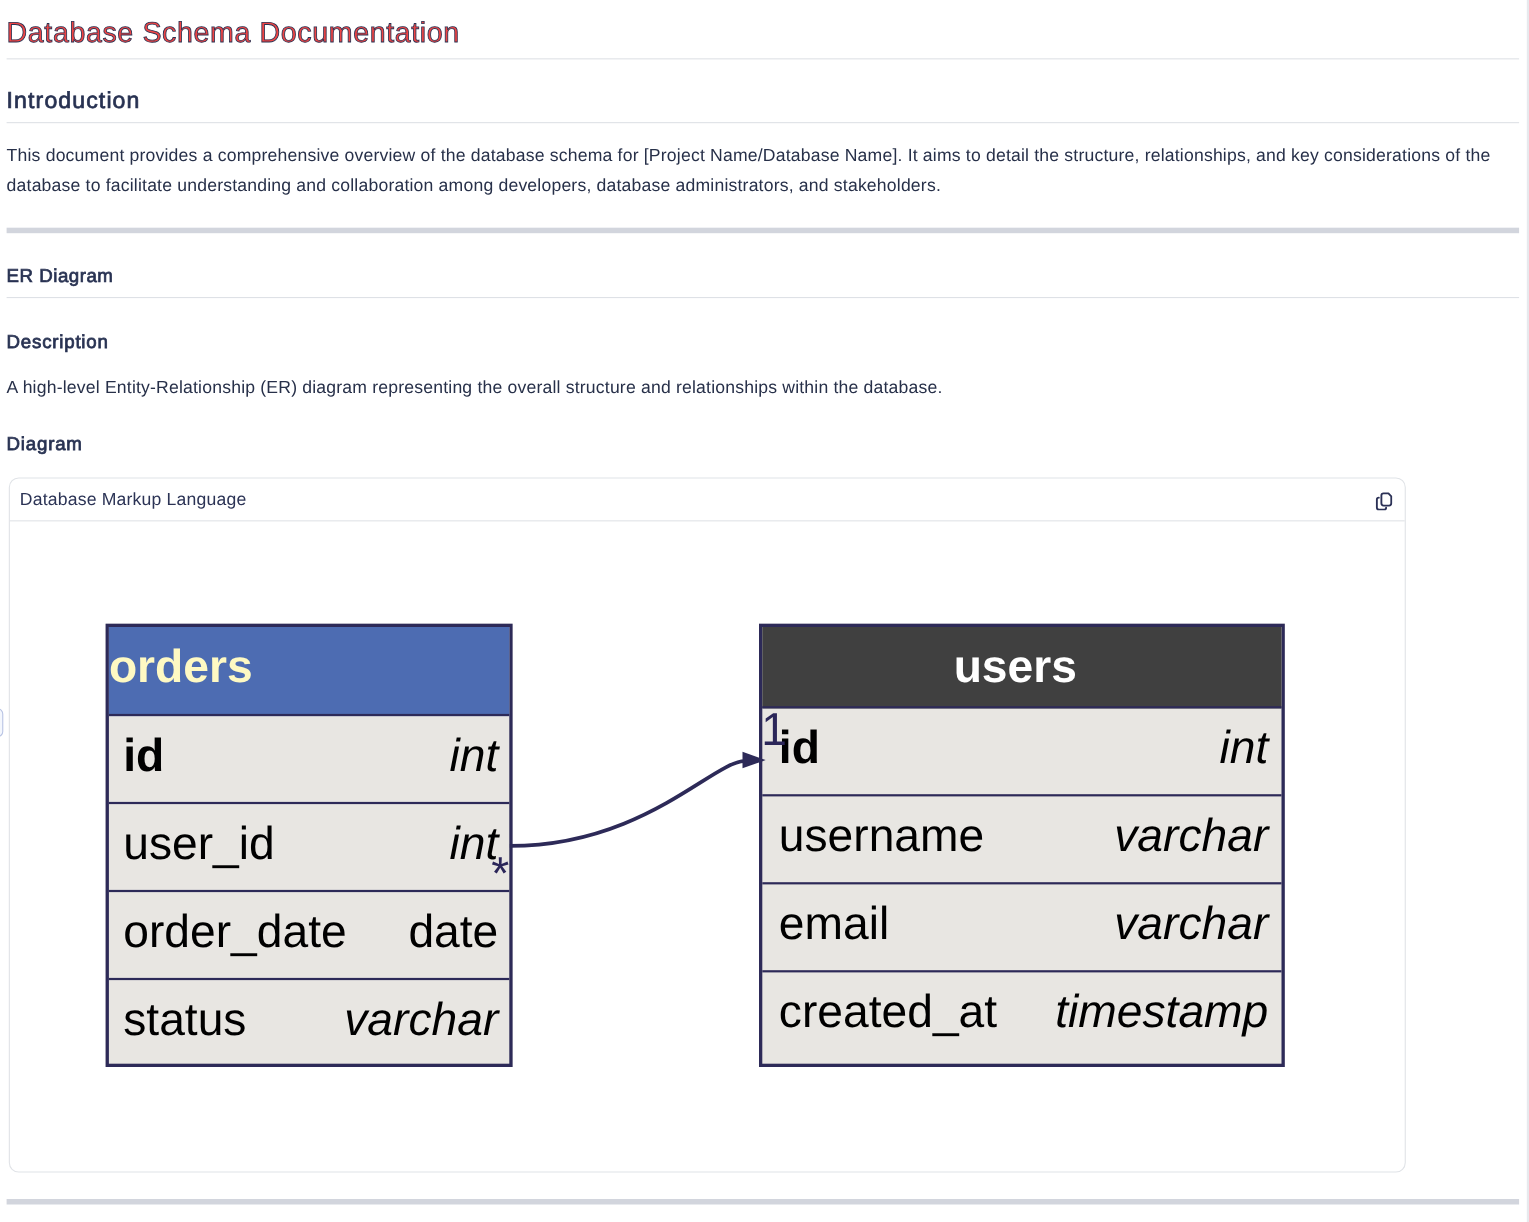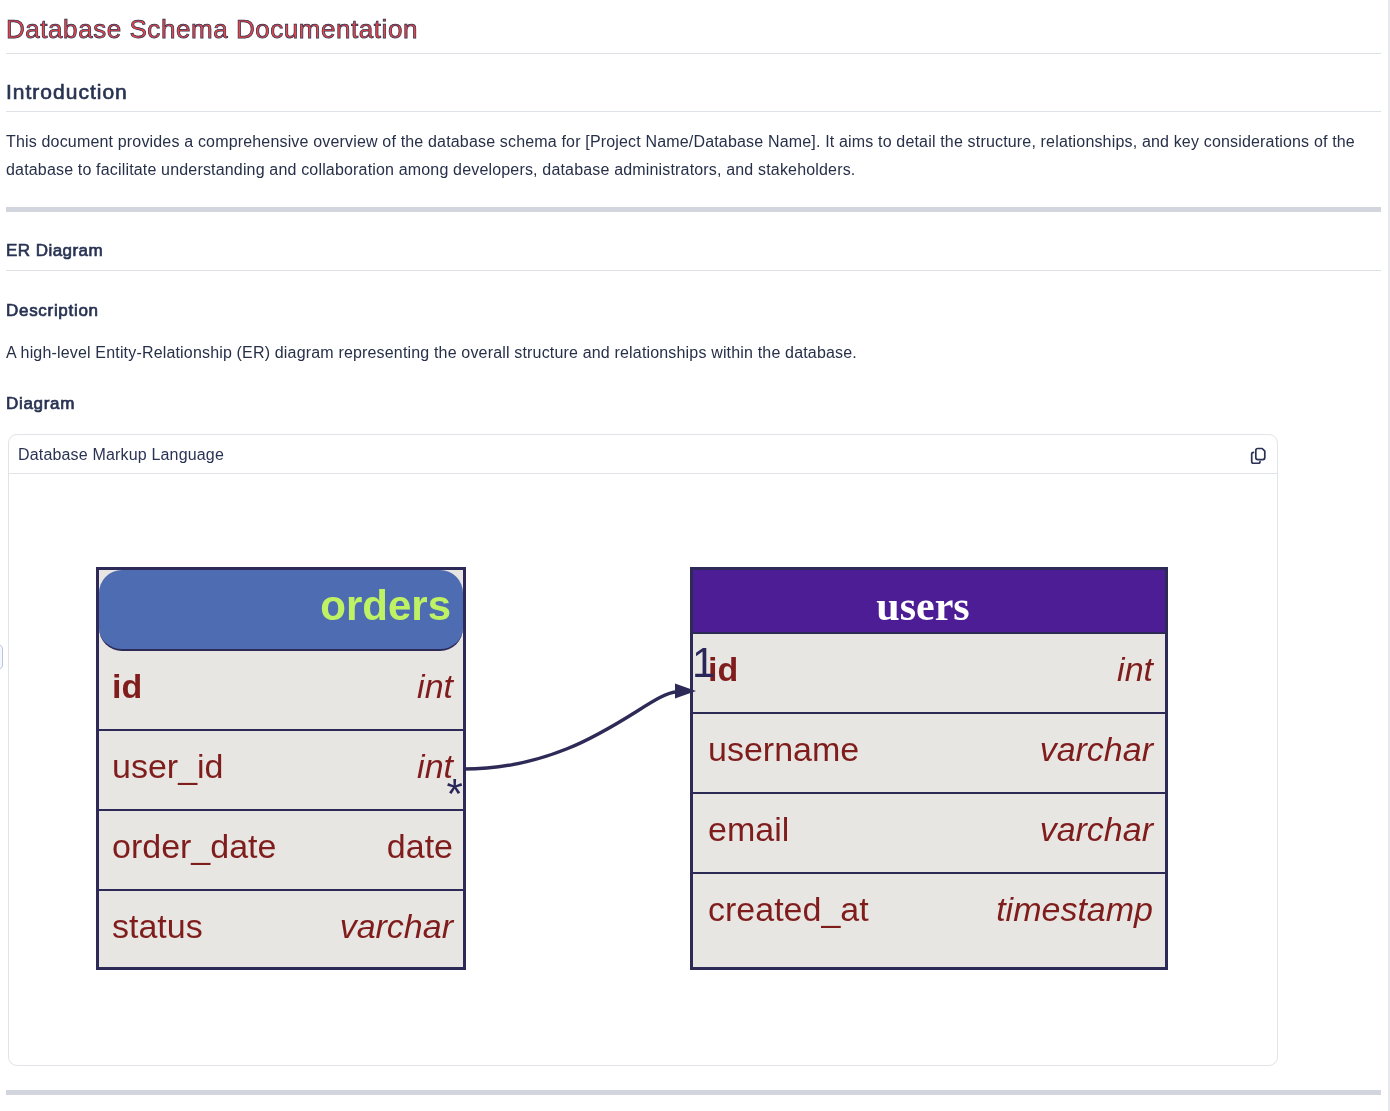--- a/index.html
+++ b/index.html
@@ -4,21 +4,21 @@
 <style>
   * { margin:0; padding:0; box-sizing:border-box; }
   html,body { width:1390px; height:1111px; background:#ffffff; font-family:"Liberation Sans", sans-serif; }
   #page { position:relative; width:1390px; height:1111px; overflow:hidden; color:#273049; }
   .abs { position:absolute; }
   h1 { font-weight:400; -webkit-text-stroke:0.75px #283252; color:#ef4444; letter-spacing:0.55px; }
   h2 { font-weight:400; -webkit-text-stroke:0.65px #283252; color:#283252; letter-spacing:0.15px; }
   h3 { font-weight:400; -webkit-text-stroke:0.7px #283252; color:#283252; letter-spacing:0.7px; }
   .hr { position:absolute; height:1px; background:#dee1e6; left:6px; width:1375px; }
   .thick { position:absolute; height:5px; background:#d2d5dd; left:6px; width:1375px; }
-  .trow span { position:absolute; top:0; font-size:34px; color:#7f1d1d; }
+  .trow span { position:absolute; top:0; font-size:42px; color:#000000; }
 </style>
 </head>
 <body>
 <div id="page">
 
   <div class="abs" style="left:1388px; top:0; width:2px; height:1111px; background:#e7e9ed;"></div>
 
   <h1 class="abs" style="left:6px; top:16px; font-size:26px; line-height:26px;">Database Schema Documentation</h1>
   <div class="hr" style="top:53px;"></div>
 
@@ -44,41 +44,41 @@
       <svg style="position:absolute; left:1241px; top:10px;" width="16" height="19" viewBox="0 0 16 19" fill="none" stroke="#2b3156" stroke-width="1.7" stroke-linecap="round" stroke-linejoin="round">
         <path d="M 5.8 5.5 Q 5.8 3.5 7.8 3.5 H 12.2 L 14.8 6.2 V 12.6 Q 14.8 14.6 12.8 14.6 H 7.8 Q 5.8 14.6 5.8 12.6 Z"></path>
         <path d="M 3.5 7.4 Q 1.7 7.4 1.7 9.1 V 16.4 Q 1.7 18.3 3.6 18.3 H 8.3 Q 10.1 18.3 10.1 16.5"></path>
       </svg>
     </div>
   </div>
 
   <div class="abs" style="left:-9px; top:644px; width:12px; height:26px; border:1px solid #b9c4e4; background:#f4f7fd; border-radius:5px;"></div>
 
   <div class="abs" style="left:96px; top:567px; width:370px; height:403px; background:#e8e6e2; border:3px solid #2d2a58;">
-    <div style="height:81px; background:#4d6cb2; border-bottom:2px solid #2d2a58; color:#bef264; font-weight:700; font-size:42px; text-align:right; line-height:72px; padding-right:12px;border-radius:23px;">orders</div>
+    <div style="height:81px; background:#4d6cb2; border-bottom:2px solid #2d2a58; color:#fef9c3; font-weight:700; font-size:42px; text-align:left; line-height:72px; padding-right:12px;">orders</div>
     <div class="trow" style="height:80px; border-bottom:2px solid #2d2a58; position:relative;">
       <span style="left:13px; line-height:71px; font-weight:700;">id</span>
       <span style="right:10px; line-height:71px; font-style:italic;">int</span>
     </div>
     <div class="trow" style="height:80px; border-bottom:2px solid #2d2a58; position:relative;">
       <span style="left:13px; line-height:71px;">user_id</span>
       <span style="right:10px; line-height:71px; font-style:italic;">int</span>
     </div>
     <div class="trow" style="height:80px; border-bottom:2px solid #2d2a58; position:relative;">
       <span style="left:13px; line-height:71px;">order_date</span>
       <span style="right:10px; line-height:71px; ">date</span>
     </div>
     <div class="trow" style="height:76px; position:relative;">
       <span style="left:13px; line-height:71px;">status</span>
       <span style="right:10px; line-height:71px; font-style:italic;">varchar</span>
     </div>
   </div>
 
   <div class="abs" style="left:690px; top:567px; width:478px; height:403px; background:#e8e6e2; border:3px solid #2d2a58;">
-    <div style="height:64px; background:#4c1d95; border-bottom:2px solid #2d2a58; color:#ffffff; font-weight:700; font-size:42px; text-align:center; line-height:72px; padding-right:12px;font-family:Liberation Serif, serif;">users</div>
+    <div style="height:74px; background:#404040; border-bottom:2px solid #2d2a58; color:#ffffff; font-weight:700; font-size:42px; text-align:center; line-height:72px; padding-right:12px;">users</div>
     <div class="trow" style="height:80px; border-bottom:2px solid #2d2a58; position:relative;">
       <span style="left:15px; line-height:71px; font-weight:700;">id</span>
       <span style="right:12px; line-height:71px; font-style:italic;">int</span>
     </div>
     <div class="trow" style="height:80px; border-bottom:2px solid #2d2a58; position:relative;">
       <span style="left:15px; line-height:71px;">username</span>
       <span style="right:12px; line-height:71px; font-style:italic;">varchar</span>
     </div>
     <div class="trow" style="height:80px; border-bottom:2px solid #2d2a58; position:relative;">
       <span style="left:15px; line-height:71px;">email</span>

